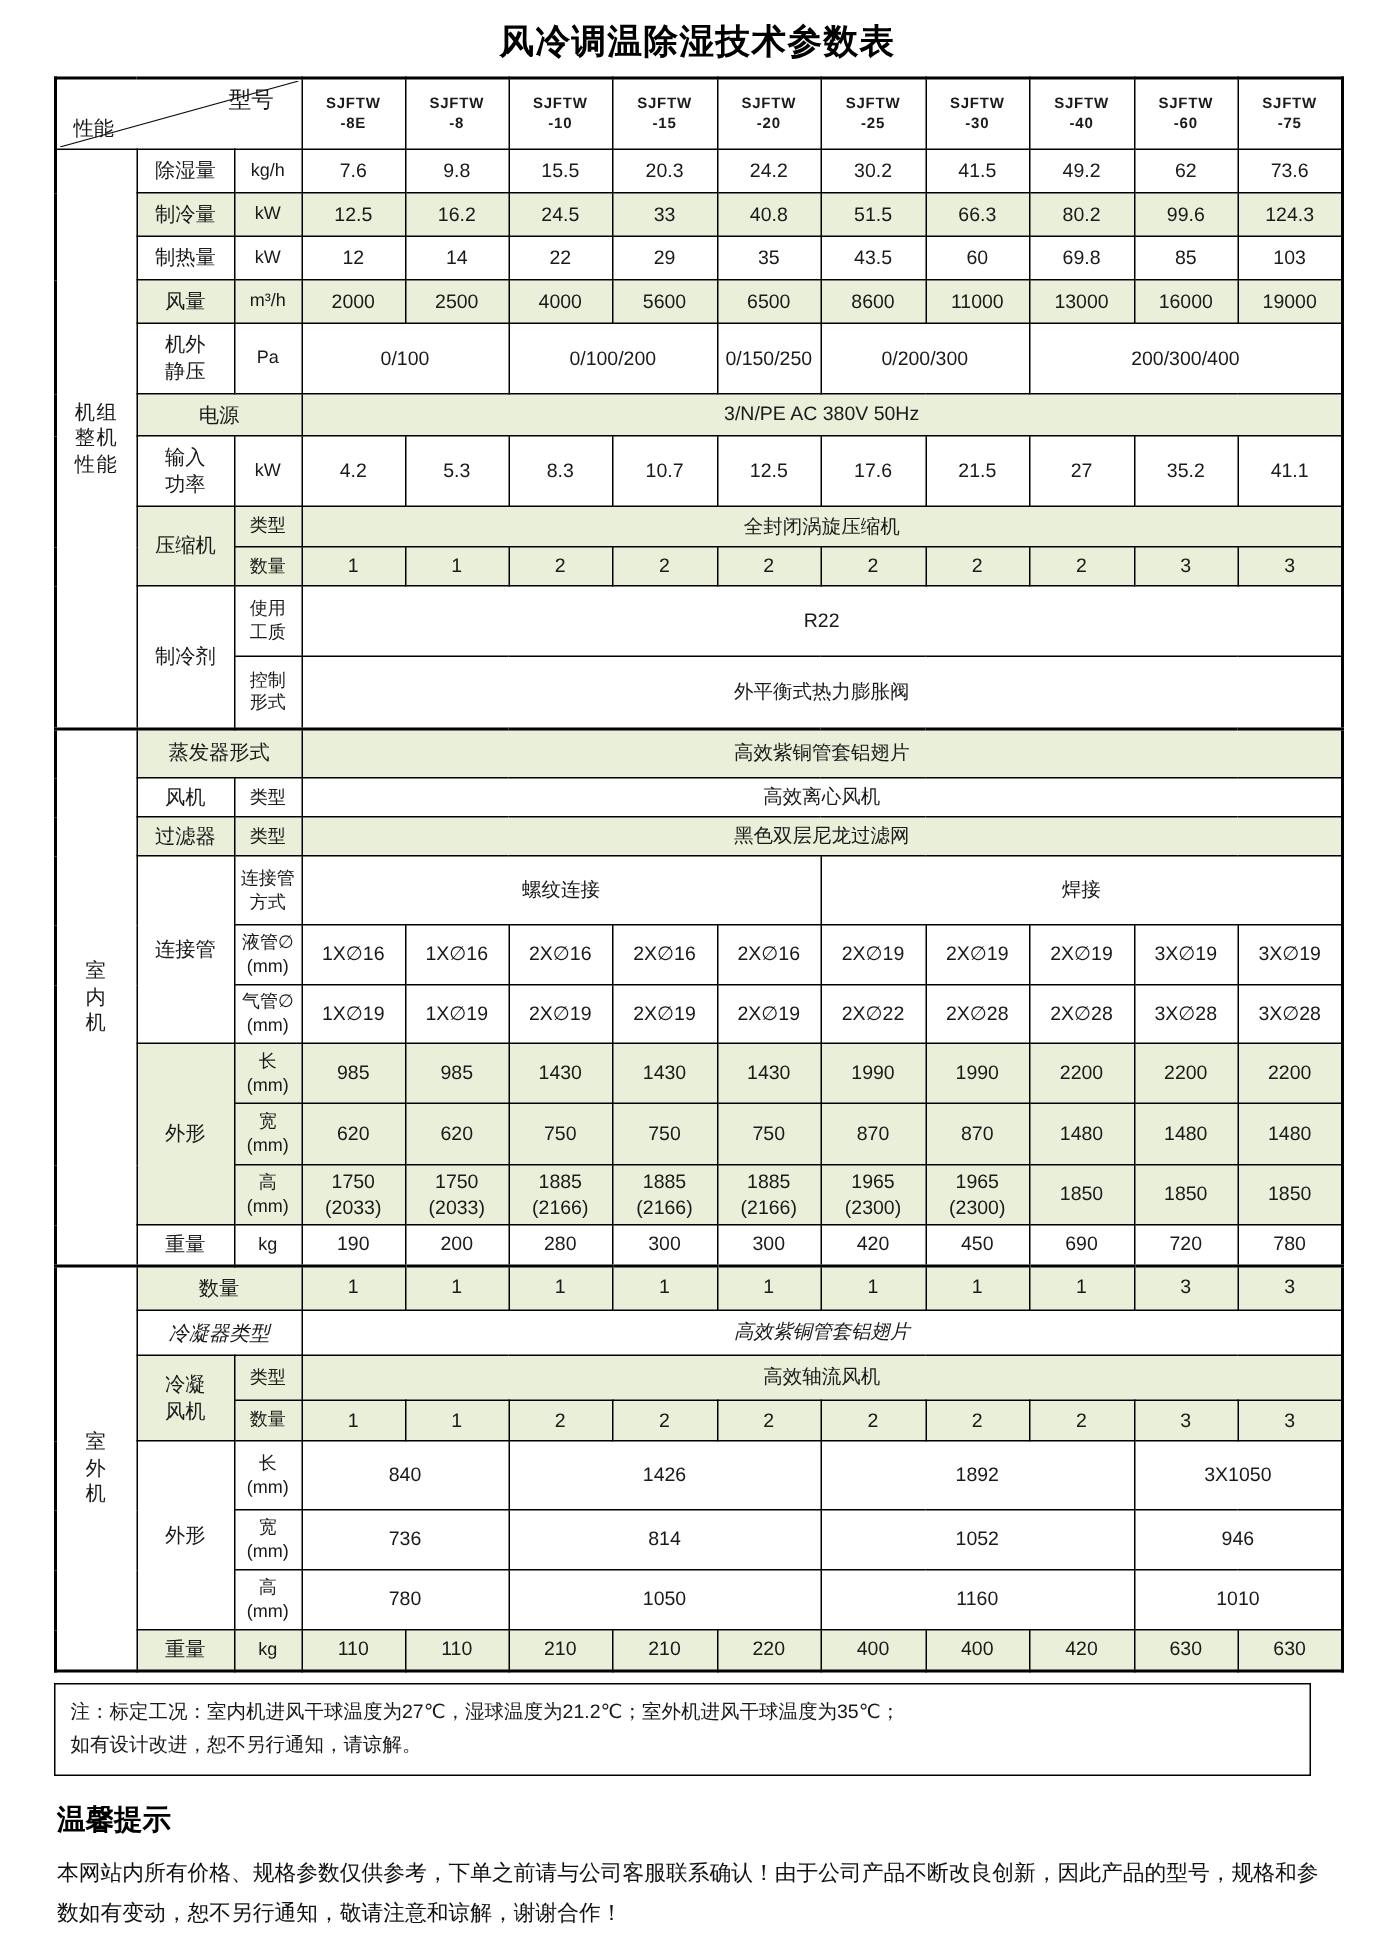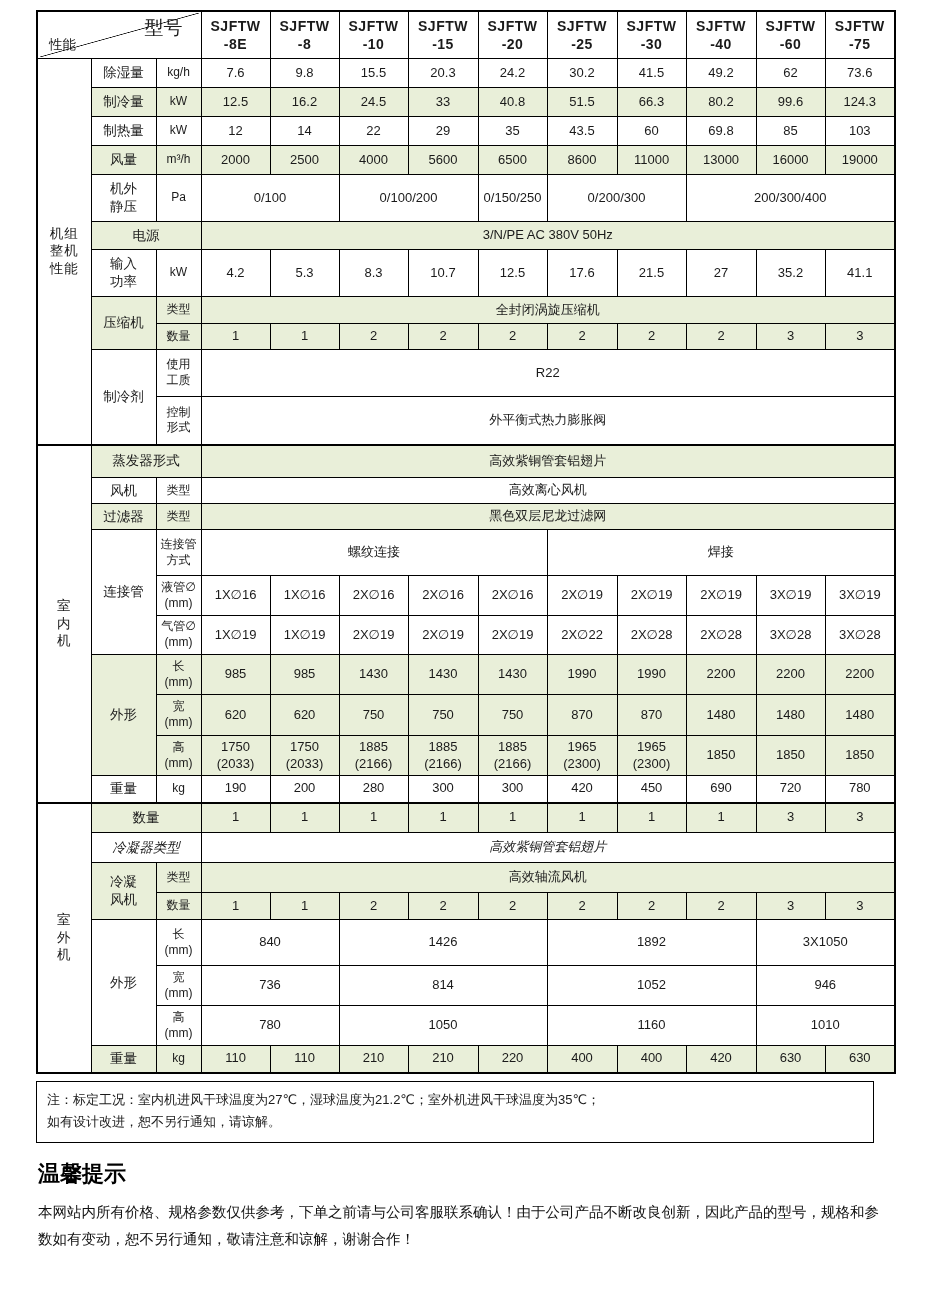--- a/index.html
+++ b/index.html
@@ -27,47 +27,48 @@
   table.spec td{
     border:1px solid var(--border);
     text-align:center;vertical-align:middle;
     padding:1px 2px;
     white-space:pre-line;
     line-height:1.3;
     color:var(--text);
   }
   table.spec tr.tint td:not(.group){background:var(--tint);}
   table.spec tr.gsep td{border-top-width:2px;}
-  td.model{font-weight:bold;font-size:14px;letter-spacing:0.5px;line-height:1.45;color:#000;}
+  td.model{font-weight:bold;font-size:10px;letter-spacing:0.5px;line-height:1.45;color:#000;}
   td.group{font-size:13.5px;line-height:1.55;letter-spacing:1px;background:#fff;}
   td.label{font-size:13.5px;}
   td.mlabel{font-size:13.5px;}
   td.unit{font-size:12px;}
   td.value{font-size:13px;}
   td.corner{padding:0;}
   .corner-box{
     position:relative;width:100%;height:44px;
     background:linear-gradient(to bottom right,transparent calc(50% - 0.7px),#000 50%,transparent calc(50% + 0.7px));
   }
-  .corner-top{position:absolute;top:3px;right:16px;font-size:19px;}
+  .corner-top{position:absolute;top:3px;right:16px;font-size:15px;}
   .corner-bottom{position:absolute;bottom:3px;left:9px;font-size:13.5px;}
   .notes{
     margin:7px 0 0 36px;width:838px;
     border:1px solid var(--border);
     padding:7px 10px 9px 10px;
     font-size:13px;line-height:1.7;
   }
   .tips{margin:16px 38px 0 38px;}
-  .tips-heading{font-size:22px;font-weight:bold;color:#000;margin:0 0 10px 0;}
+  .tips-heading{font-size:19px;font-weight:bold;color:#000;margin:0 0 10px 0;}
   .tips-body{font-size:14.5px;line-height:1.85;color:#111;}
 </style>
 </head>
 <body>
 
 <div class="page">
+  <div class="title">风冷调温除湿技术参数表</div>
 
   <table class="spec" id="spec-table">
     <colgroup id="spec-cols">
         <col style="width: 54px;">
         <col style="width: 65px;">
         <col style="width: 45px;">
         <col style="width: 69px;">
         <col style="width: 69px;">
         <col style="width: 69px;">
         <col style="width: 70px;">

